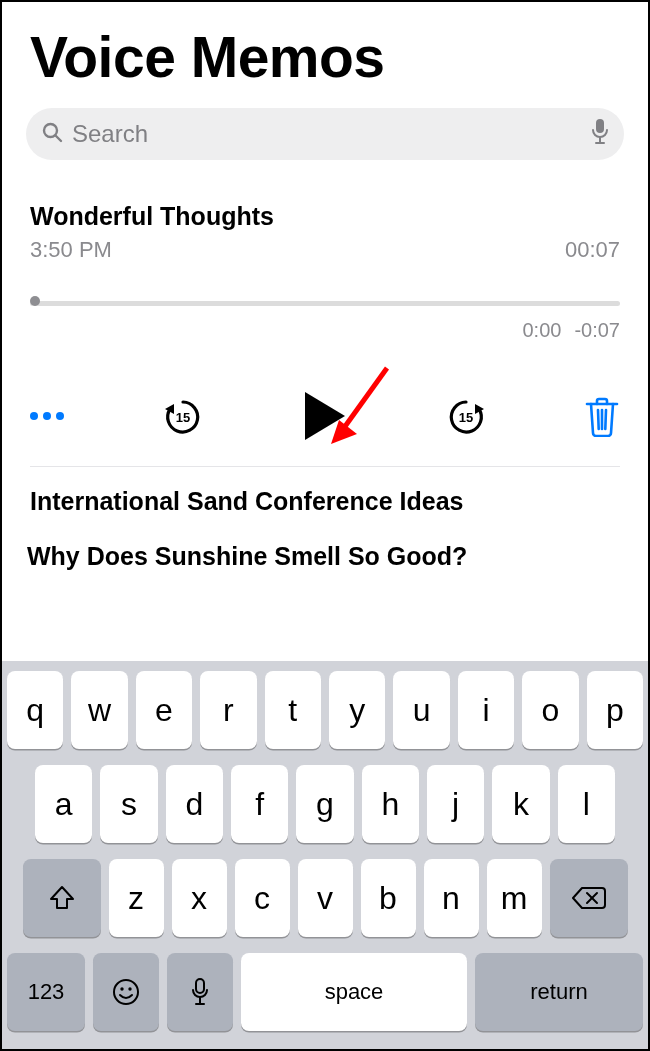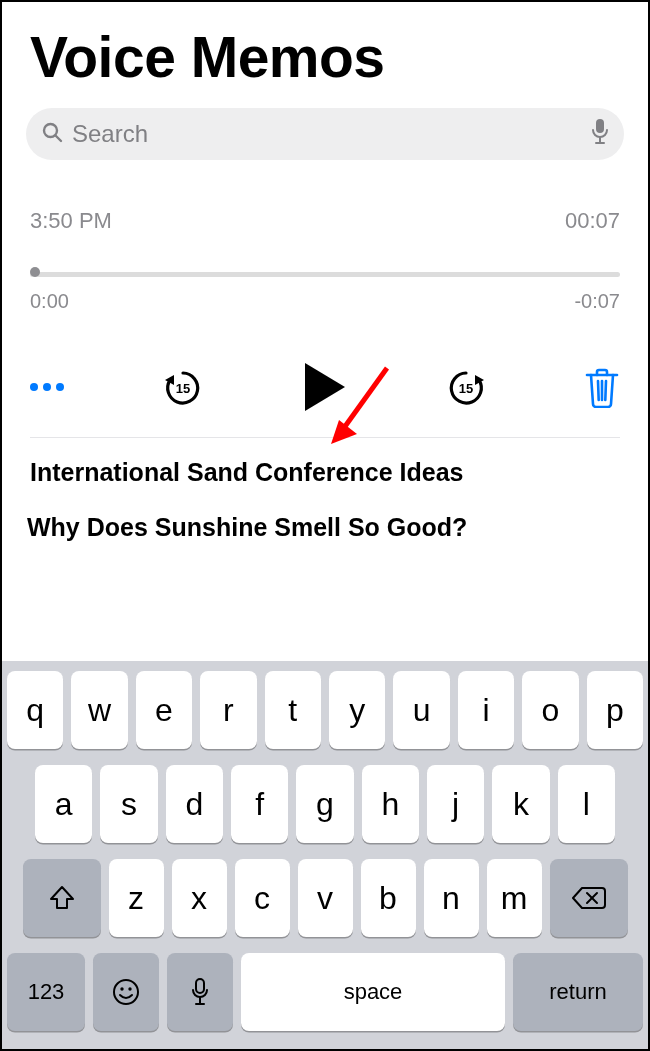--- a/index.html
+++ b/index.html
@@ -66,24 +66,25 @@
     }
     .knob {
       position: absolute;
       left: 0; top: -3px;
       width: 10px; height: 10px;
       background: #8e8e92;
       border-radius: 50%;
     }
     .scrub-labels {
       display: flex;
-      justify-content: space-between;
+      justify-content: flex-end;
       margin: 12px 28px 0 28px;
       color: #8a8a8e;
       font-size: 20px;
+      gap: 13px;
     }
 
     .controls {
       margin: 48px 28px 24px 28px;
       display: flex;
       align-items: center;
       justify-content: space-between;
     }
     .more-dots {
       display: flex;
@@ -146,21 +147,21 @@
     .krow.third { gap: 8px; }
     .key.shift { width: 78px; }
     .key.bksp { width: 78px; }
     .key.mid { width: 55px; }
     .krow.bottom .key { height: 78px; }
     .key.small { font-size: 22px; }
     .key.space { flex: 1; font-size: 22px; }
     .key.k123 { width: 78px; font-size: 22px; text-align: right; }
     .key.emoji { width: 66px; }
     .key.dict { width: 66px; }
-    .key.ret { width: 130px; font-size: 22px; background:#adb2bc; }
+    .key.ret { width: 168px; font-size: 22px; background:#adb2bc; }
   </style>
 </head>
 <body>
 
 <div class="content">
   <h1 class="title">Voice Memos</h1>
 
   <div class="search-bar">
     <span class="sicon">
       <svg width="24" height="24" viewBox="0 0 24 24" fill="none">
@@ -174,20 +175,21 @@
           <rect x="6" y="1" width="8" height="14" rx="4"></rect>
           <path d="M3 12a7 7 0 0 0 14 0" stroke="#808084" stroke-width="2" fill="none" stroke-linecap="round"></path>
           <line x1="10" y1="19" x2="10" y2="24" stroke="#808084" stroke-width="2" stroke-linecap="round"></line>
           <line x1="6" y1="25" x2="14" y2="25" stroke="#808084" stroke-width="2" stroke-linecap="round"></line>
         </svg>
     </span>
   </div>
 
   <div class="list">
     <div class="memo">
+      <div class="memo-title">Wonderful Thoughts</div>
       <div class="memo-row">
         <span class="memo-time">3:50 PM</span>
         <span class="memo-dur">00:07</span>
       </div>
     </div>
 
     <div class="scrubber">
       <div class="track"></div>
       <div class="knob"></div>
     </div>

